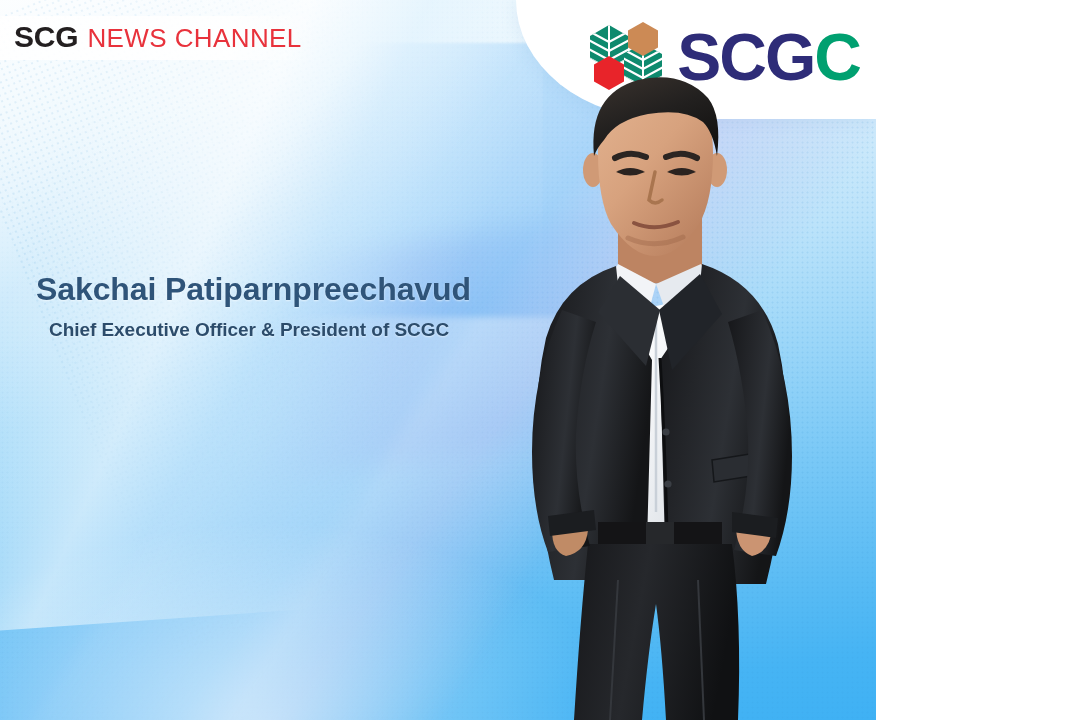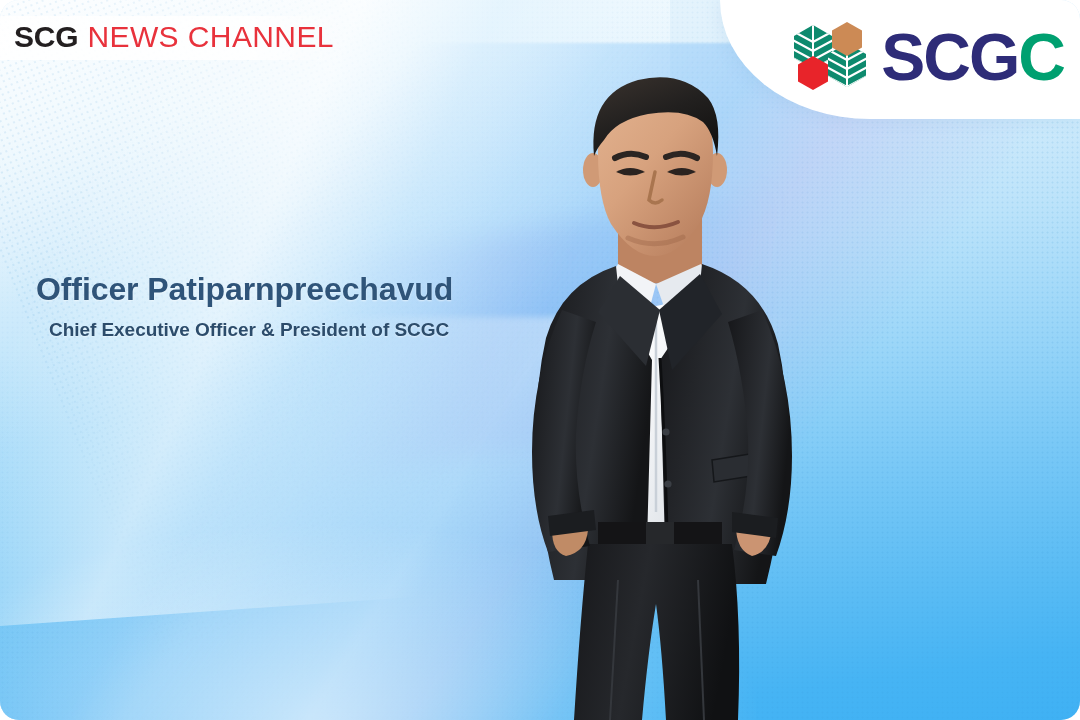--- a/index.html
+++ b/index.html
@@ -5,24 +5,23 @@
   * { margin:0; padding:0; box-sizing:border-box; }
   html, body {
     width:1080px; height:720px;
     background:#ffffff;
     font-family:"Liberation Sans", sans-serif;
     overflow:hidden;
   }
 
   .stage {
     position:relative;
-    width:1080px; height:720px;
+    width:876px; height:720px;
     overflow:hidden;
     background:#DFF0FC;
-    border-radius:19px;
   }
 
   
   .bg-base {
     position:absolute; inset:0;
     background:
       linear-gradient(172deg,
         #EAF6FD 0%,
         #E2F2FC 14%,
         #D4ECFB 26%,
@@ -138,21 +137,21 @@
        rgba(255,255,255,0.88) 72%,
        rgba(255,255,255,0.0) 100%);
     display:flex; align-items:baseline; gap:9px;
     white-space:nowrap;
   }
   .nb-scg {
     font-size:30px; font-weight:700; letter-spacing:-0.2px;
     color:#231F20;
   }
   .nb-news {
-    font-size:30px; font-weight:400; letter-spacing:0.4px;
+    font-size:26px; font-weight:400; letter-spacing:0.4px;
     color:#E8323C;
   }
 
   
   .logo-panel {
     position:absolute; right:0; top:0;
     width:360px; height:119px;
     background:#FFFFFF;
     border-bottom-left-radius:150px 119px;
     display:flex; align-items:center; justify-content:flex-end;
@@ -365,17 +364,17 @@
 
       <path d="M82,470 Q100,462 118,470 Q116,492 96,496 Q82,492 82,470 Z" fill="#C08B66"></path>
       <path d="M266,466 Q286,458 302,468 Q300,492 282,496 Q266,490 266,466 Z" fill="#CB9472"></path>
 
       <path d="M78,456 L124,450 L126,470 L80,476 Z" fill="#1B1D20"></path>
       <path d="M262,452 L308,458 L306,478 L262,472 Z" fill="#1B1D20"></path>
     </svg>
   </div>
 
   <div class="name-block">
-    <div class="person-name">Officer Patiparnpreechavud</div>
+    <div class="person-name">Sakchai Patiparnpreechavud</div>
     <div class="person-title">Chief Executive Officer &amp; President of SCGC</div>
   </div>
 
 </div>
 
 </body></html>

